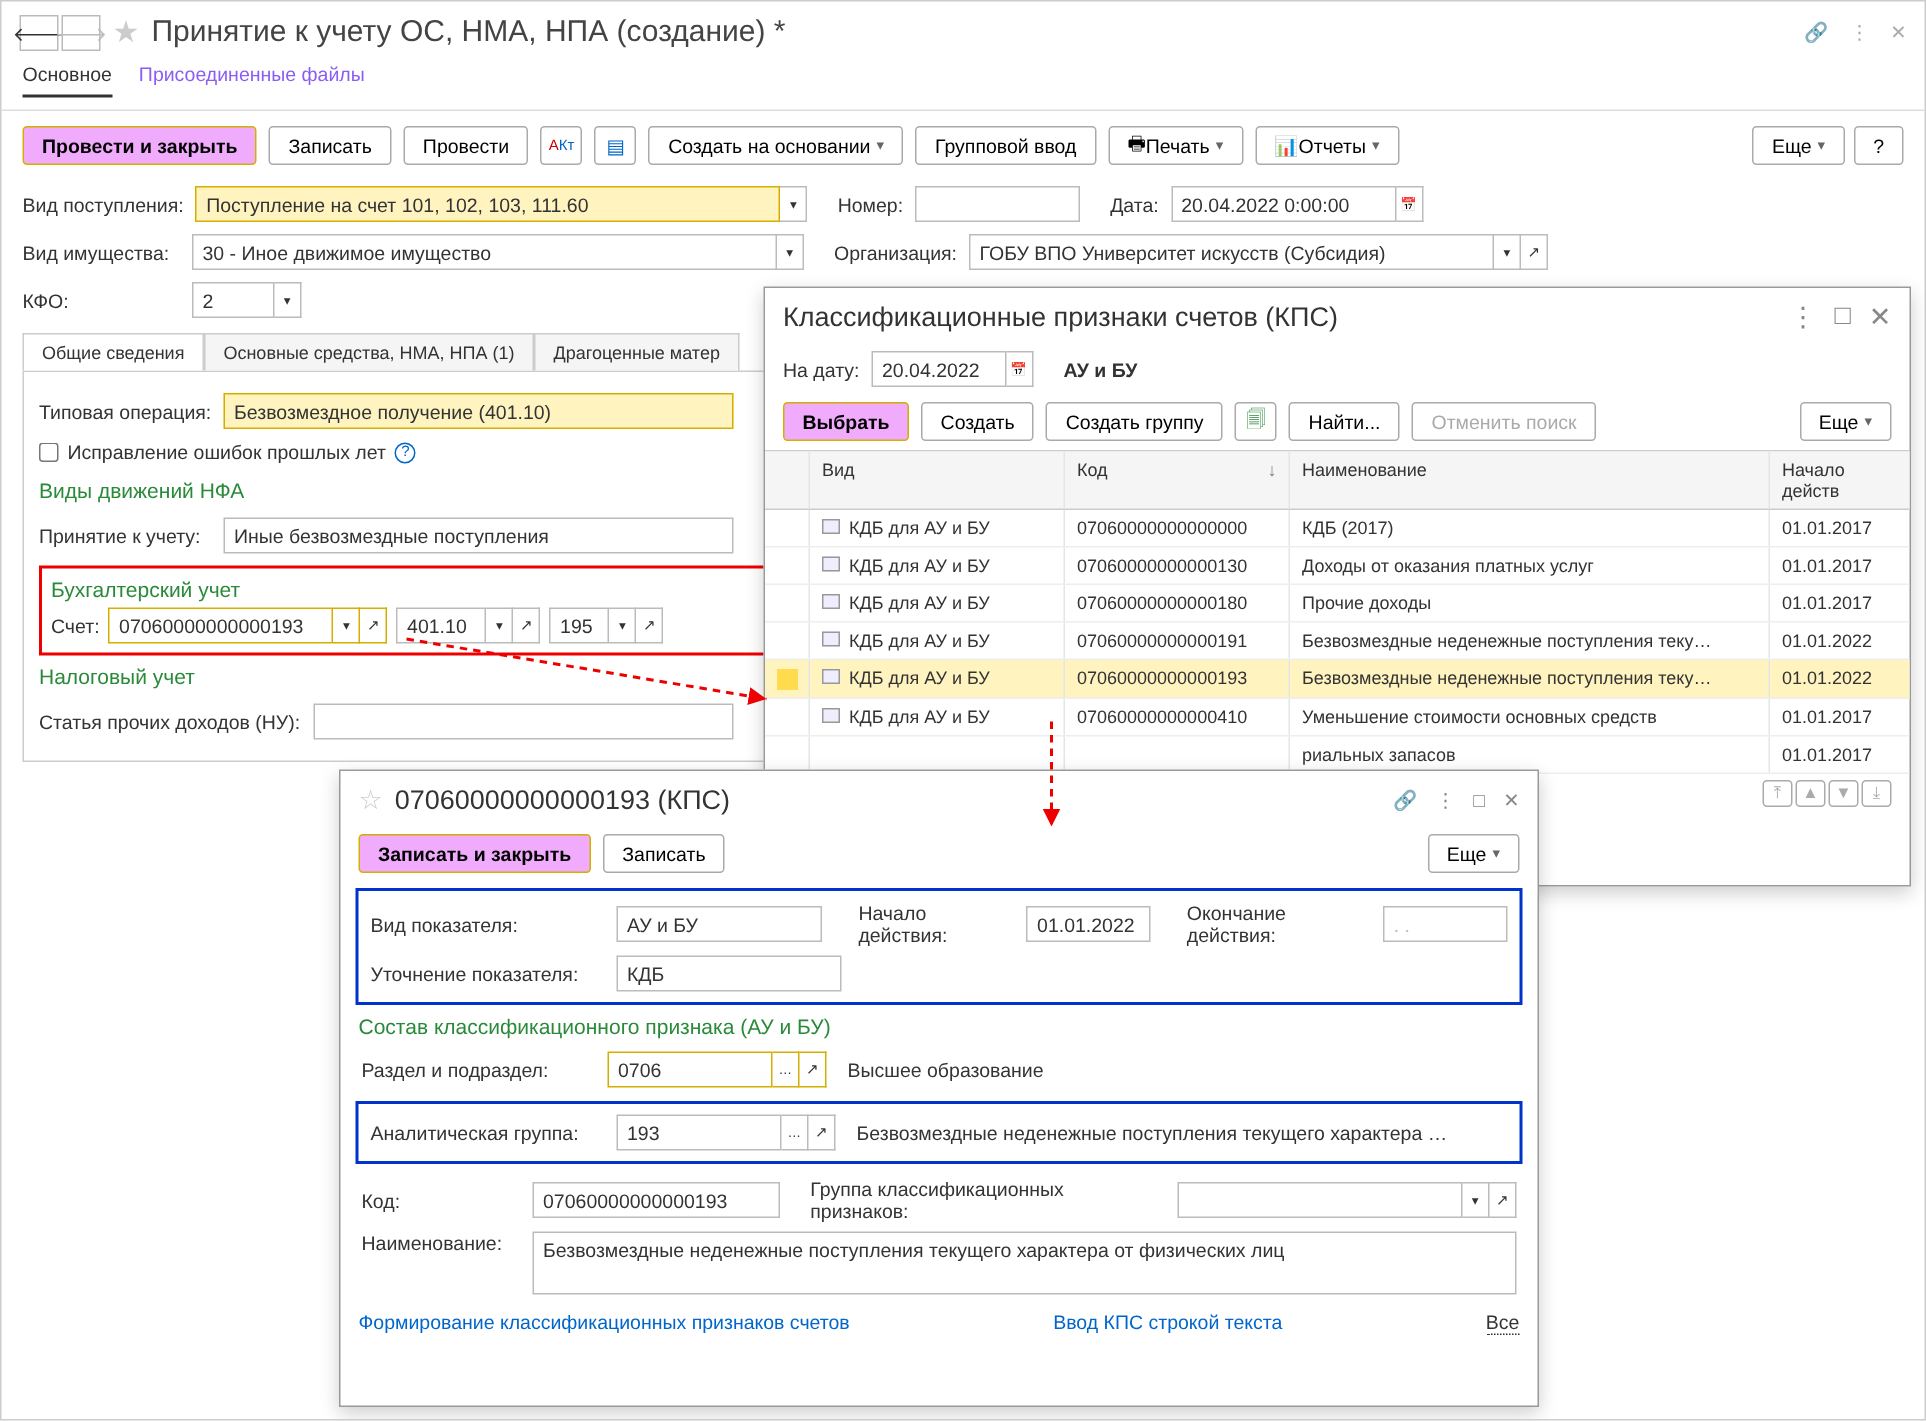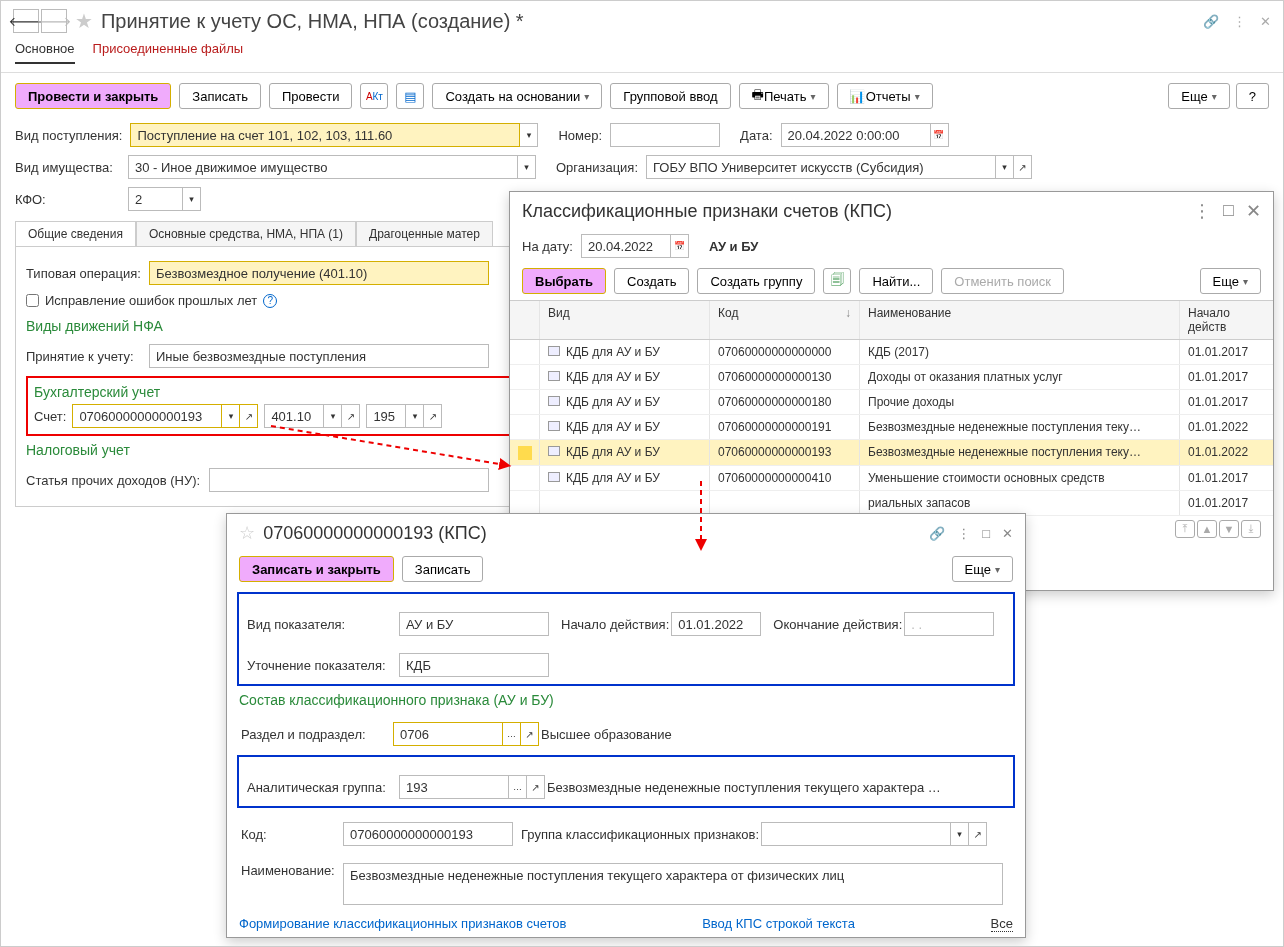--- a/index.html
+++ b/index.html
@@ -6,21 +6,21 @@
 body { font-family: Arial, sans-serif; font-size: 13px; color: #333; background: #fff; }
 .main-window { border: 1px solid #ccc; width: 1284px; height: 947px; position: relative; overflow: hidden; }
 .title-bar { display: flex; align-items: center; padding: 8px 12px; }
 .nav-arrows { display: flex; gap: 2px; margin-right: 8px; }
 .nav-btn { width: 26px; height: 24px; border: 1px solid #bbb; background: #fff; display:flex; align-items:center; justify-content:center; cursor:pointer; }
 .star-icon { color: #ccc; font-size: 20px; margin-right: 8px; cursor:pointer; }
 .window-title { font-size: 20px; color: #444; }
 .title-right { margin-left: auto; display: flex; gap: 14px; align-items:center; color:#aaa; }
 .title-right span { cursor:pointer; }
 .tabs { padding: 0 14px 8px 14px; border-bottom: 1px solid #ddd; display:flex; gap:18px; }
-.tabs a { text-decoration: none; color: #b91c1c; padding-bottom:6px; cursor:pointer; }
+.tabs a { text-decoration: none; color: #8b5cf6; padding-bottom:6px; cursor:pointer; }
 .tabs a.active { color: #333; border-bottom: 2px solid #333; }
 .toolbar { padding: 10px 14px; display: flex; gap: 8px; align-items:center; flex-wrap:wrap; }
 .btn { background: #fff; border: 1px solid #aaa; border-radius: 3px; padding: 4px 12px; font-size: 13px; cursor:pointer; height:26px; display:inline-flex; align-items:center; }
 .btn-yellow { background: #f0abfc; border-color: #d4af00; font-weight: bold; }
 .btn.dropdown::after { content: " ▾"; color:#666; font-size:10px; margin-left:4px; }
 .icon-btn { width: 28px; height:26px; border:1px solid #aaa; border-radius:3px; display:inline-flex; align-items:center; justify-content:center; cursor:pointer; background:#fff; }
 .form-row { padding: 4px 14px; display: flex; align-items: center; gap:8px; }
 .label { color: #333; min-width: 105px; }
 .field { border: 1px solid #bbb; padding: 3px 6px; background: #fff; height:24px; display:flex; align-items:center; }
 .field.yellow { background: #fff3c0; border-color:#d4af00; }
@@ -58,21 +58,21 @@
 .scroll-footer { padding:4px 12px; display:flex; justify-content:space-between; align-items:center; color:#aaa; font-size:11px;}
 
 
 .popup-detail { position:absolute; left:225px; top:512px; width:800px; height:425px; background:#fff; border:1px solid #999; box-shadow:0 4px 12px rgba(0,0,0,0.2); padding:0 0 8px 0; }
 .detail-header { display:flex; align-items:center; padding:8px 12px; }
 .detail-header .star { color:#ccc; font-size:18px; margin-right:8px; }
 .detail-header .title { font-size:18px; }
 .detail-header .right { margin-left:auto; display:flex; gap:12px; color:#888; }
 .detail-toolbar { padding:4px 12px; display:flex; gap:8px; }
 .blue-box { border:2px solid #0033cc; margin:6px 10px; padding:4px 6px; }
-.detail-row { display:flex; align-items:center; gap:2px; padding:3px 2px;margin-top:11px; }
+.detail-row { display:flex; align-items:center; gap:14px; padding:3px 2px; }
 .detail-label { min-width:150px; }
 .orange-field-wrap .field { border-color:#d4af00; background:#fff; }
 .orange-field-wrap .dd, .orange-field-wrap .open { border-color:#d4af00; }
 .detail-links { display:flex; justify-content:space-between; padding:8px 12px 0 12px; }
 .all-link { border-bottom:1px dotted #333; cursor:pointer; }
 
 
 .arrow-red { position:absolute; pointer-events:none; }
 svg.arrow-svg { overflow:visible; }
 </style>

